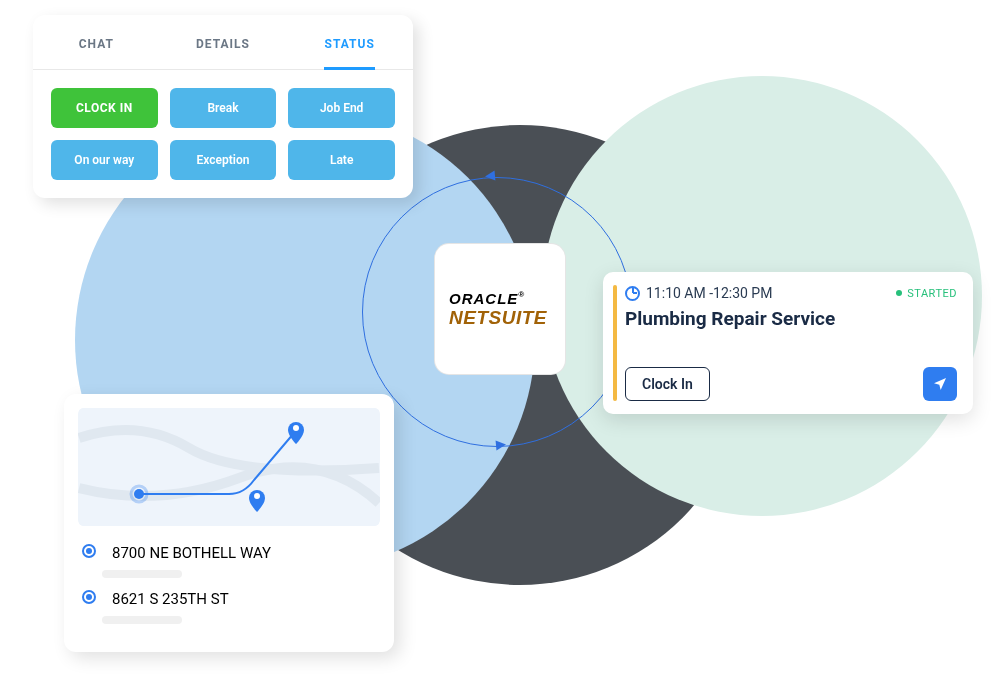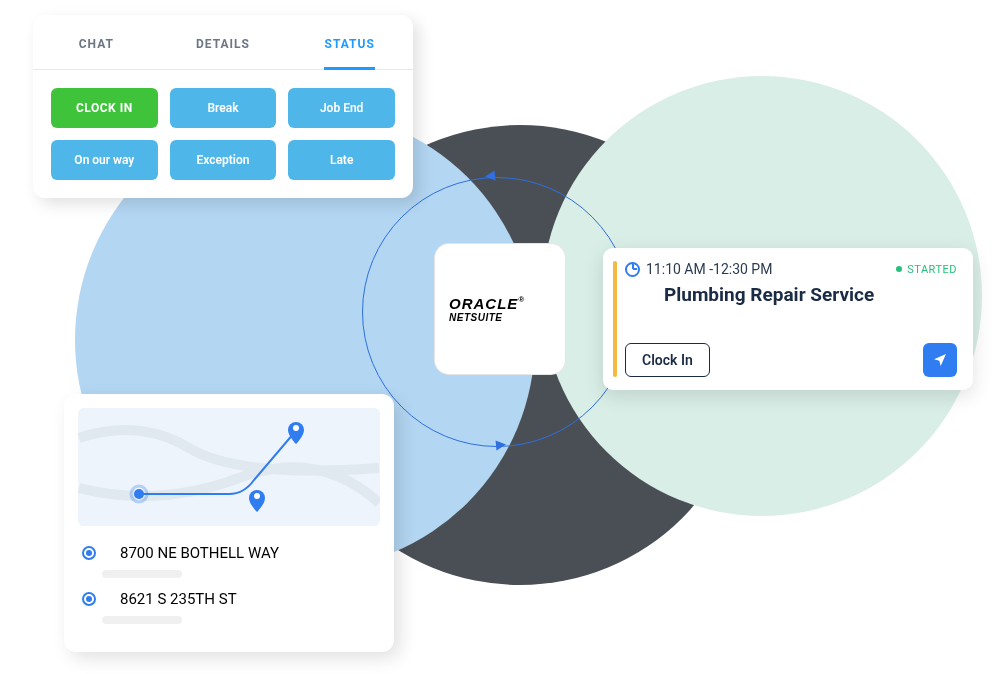--- a/index.html
+++ b/index.html
@@ -96,23 +96,23 @@
     letter-spacing: 1px;
     color: #000;
   }
   .oracle-line .reg {
     font-size: 8px;
     vertical-align: top;
   }
   .netsuite-line {
     font-family: Arial, sans-serif;
     font-weight: 700;
-    font-size: 10px;
+    font-size: 19px;
     letter-spacing: 0.5px;
-    color: #000000;
+    color: #a16207;
   }
 
   
   .status-card {
     position: absolute;
     top: 15px;
     left: 33px;
     width: 380px;
     background: #fff;
     border-radius: 12px;
@@ -166,21 +166,21 @@
   }
   .status-btn.green {
     background: #3fc33a;
     font-weight: 700;
     letter-spacing: 0.5px;
   }
 
   
   .job-card {
     position: absolute;
-    top: 248px;
+    top: 272px;
     left: 603px;
     width: 370px;
     height: 142px;
     background: #fff;
     border-radius: 10px;
     box-shadow: 0 6px 20px rgba(0,0,0,0.12);
     padding: 13px 16px 13px 22px;
     display: flex;
     flex-direction: column;
     gap: 4px;
@@ -232,21 +232,20 @@
   }
   .job-status::before{
     content:"";
     width:6px;height:6px;border-radius:50%;background:#27c07b;
   }
   .job-title {
     font-size: 19px;
     font-weight: 700;
     color: #1a2b45;
     margin-top:2px;
-    margin-left:39px;
   }
   .job-address {
     font-size: 14px;
     color: #2a3b52;
   }
   .job-bottom {
     display: flex;
     align-items: center;
     margin-top: auto;
   }
@@ -290,22 +289,22 @@
     border-radius: 6px;
     position: relative;
     overflow: hidden;
     margin-bottom: 14px;
   }
   .map-box svg {
     width: 100%; height: 100%;
   }
   .addr-row{
     display:flex;
-    align-items:center;
-    gap:24px;
+    align-items:flex-start;
+    gap:16px;
     padding:4px 4px;
   }
   .radio-dot{
     width:14px;height:14px;border:2px solid #2f7df0;border-radius:50%;
     display:flex;align-items:center;justify-content:center;
     flex-shrink:0;
   }
   .radio-dot::after{
     content:"";width:6px;height:6px;background:#2f7df0;border-radius:50%;
   }

